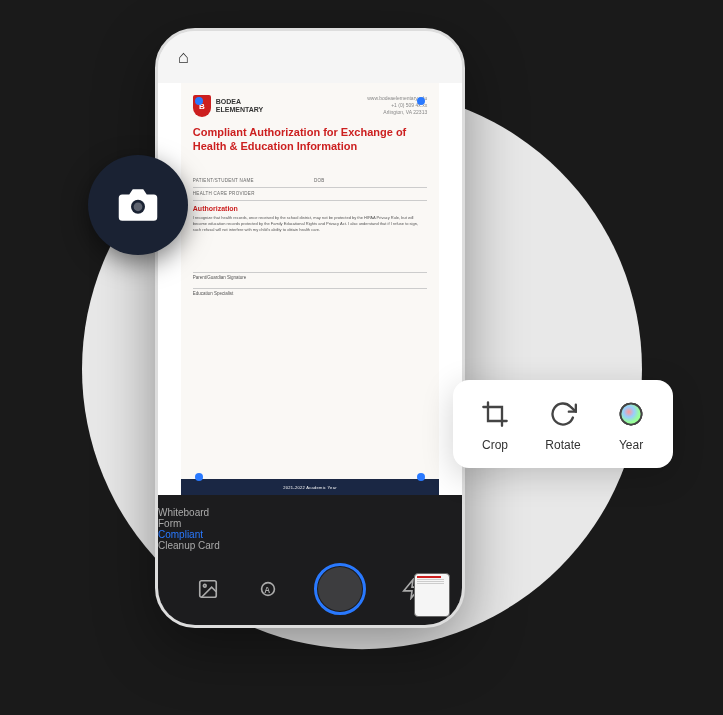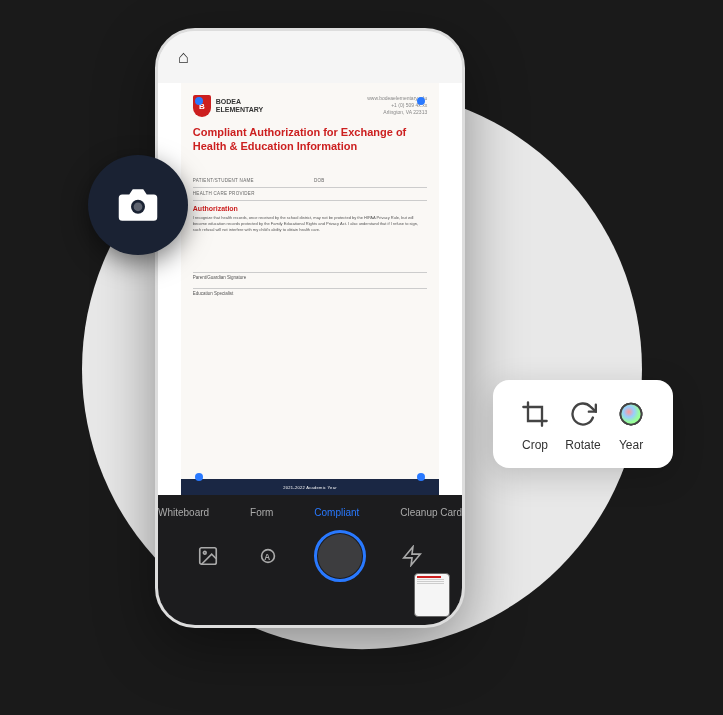--- a/index.html
+++ b/index.html
@@ -226,20 +226,21 @@
       width: 100%;
       height: 130px;
       background: #1c1c1e;
     }
 
     .nav-tabs {
       display: flex;
       justify-content: space-between;
       padding: 12px 0 8px;
       width: 100%;
+      flex-direction: column;
     }
 
     .nav-tab {
       font-size: 10px;
       color: #aaa;
       cursor: pointer;
     }
 
     .nav-tab.active {
       color: #2979ff;
@@ -336,21 +337,21 @@
     
     .edit-toolbar {
       position: absolute;
       top: 380px;
       right: 50px;
       background: #fff;
       border-radius: 16px;
       box-shadow: 0 8px 32px rgba(0,0,0,0.18);
       padding: 16px 24px;
       display: flex;
-      gap: 12px;
+      gap: 32px;
       align-items: center;
       z-index: 20;
     }
 
     .tool-item {
       display: flex;
       flex-direction: column;
       align-items: center;
       gap: 6px;
       cursor: pointer;

